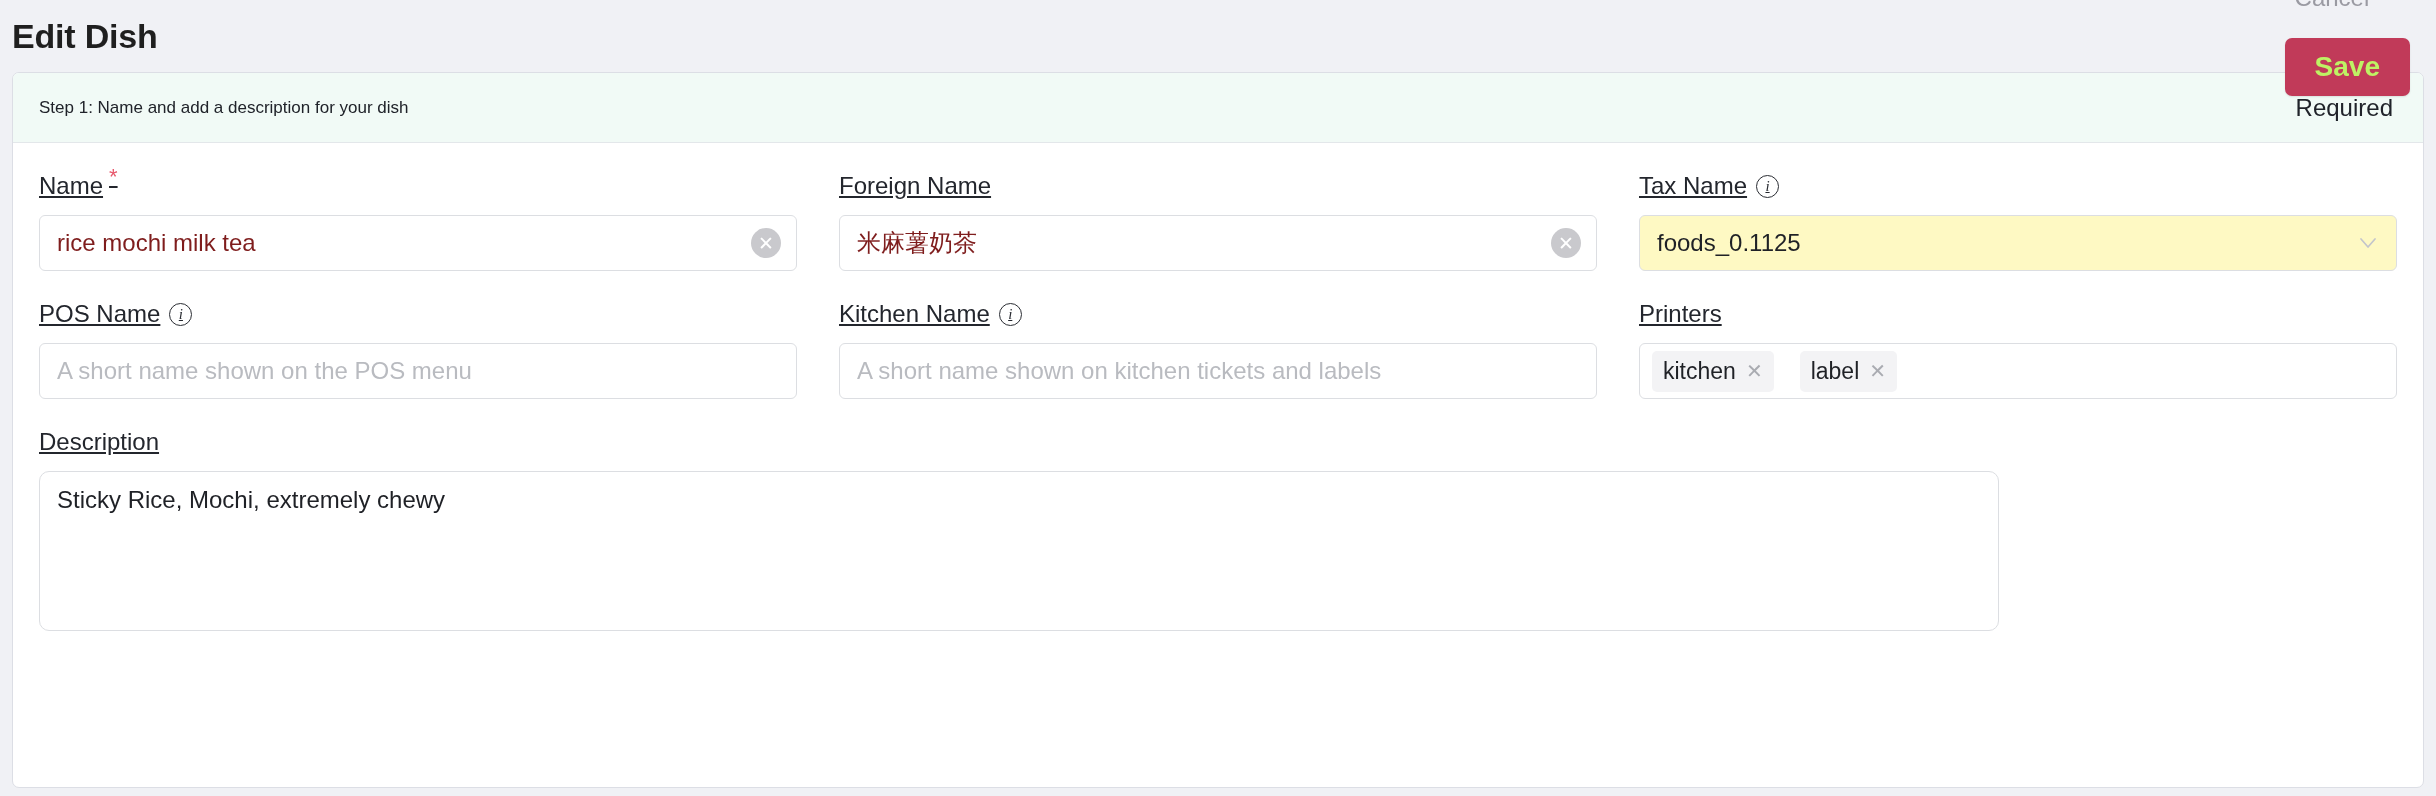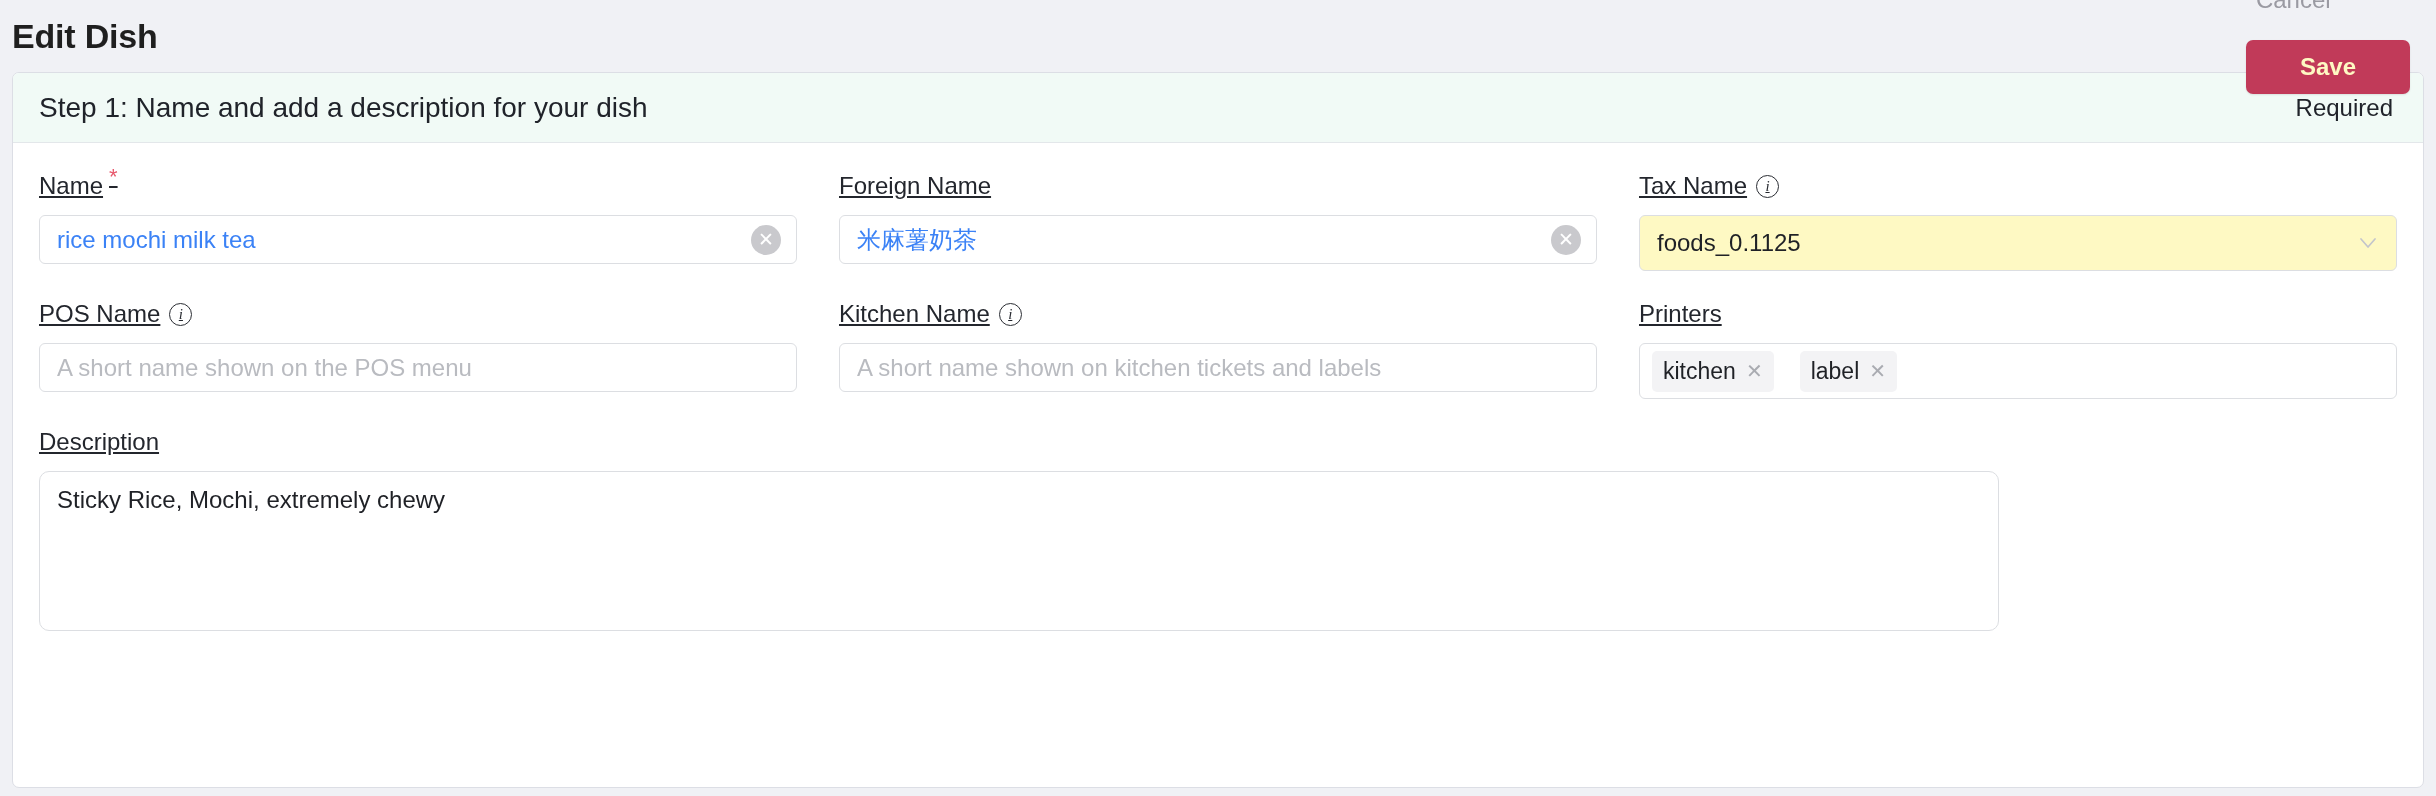--- a/index.html
+++ b/index.html
@@ -40,26 +40,26 @@
     border: none;
     color: #9a9aa2;
     font-size: 24px;
     font-family: "Liberation Sans", sans-serif;
     cursor: pointer;
     padding: 8px 10px;
   }
   .btn-save {
     background: #c13a59;
     border: none;
-    color: #fef9c3;
-    font-size: 24px;
+    color: #bef264;
+    font-size: 28px;
     font-weight: bold;
     font-family: "Liberation Sans", sans-serif;
     border-radius: 7px;
-    padding: 13px 54px;
+    padding: 13px 30px;
     cursor: pointer;
     box-shadow: 0 1px 2px rgba(0,0,0,0.10);
   }
 
   
   .card {
     margin: 0 12px;
     background: #ffffff;
     border: 1px solid #dcdee5;
     border-radius: 7px;
@@ -68,21 +68,21 @@
   }
   .step-banner {
     background: #f1faf6;
     border-bottom: 1px solid #e3e7ea;
     height: 70px;
     display: flex;
     align-items: center;
     padding: 0 30px 0 26px;
   }
   .step-text {
-    font-size: 28px;
+    font-size: 17px;
     color: #20232a;
   }
   .step-required {
     margin-left: auto;
     font-size: 24px;
     color: #20232a;
   }
 
   
   .form-body { padding: 28px 26px 0 26px; }
@@ -125,27 +125,27 @@
     font-style: italic;
     font-family: "Liberation Serif", serif;
     color: #2a2d33;
     line-height: 1;
     cursor: pointer;
   }
 
   .input-wrap { position: relative; }
   .text-input {
     width: 100%;
-    height: 49px;
+    height: 56px;
     border: 1px solid #dcdee2;
     border-radius: 6px;
     background: #ffffff;
     font-size: 24px;
     font-family: "Liberation Sans", sans-serif;
-    color: #3b82f6;
+    color: #7f1d1d;
     padding: 0 62px 0 17px;
     outline: none;
   }
   .text-input::placeholder { color: #b9bbc0; }
   .text-input.no-clear { padding-right: 12px; }
 
   .clear-btn {
     position: absolute;
     right: 16px;
     top: 50%;

